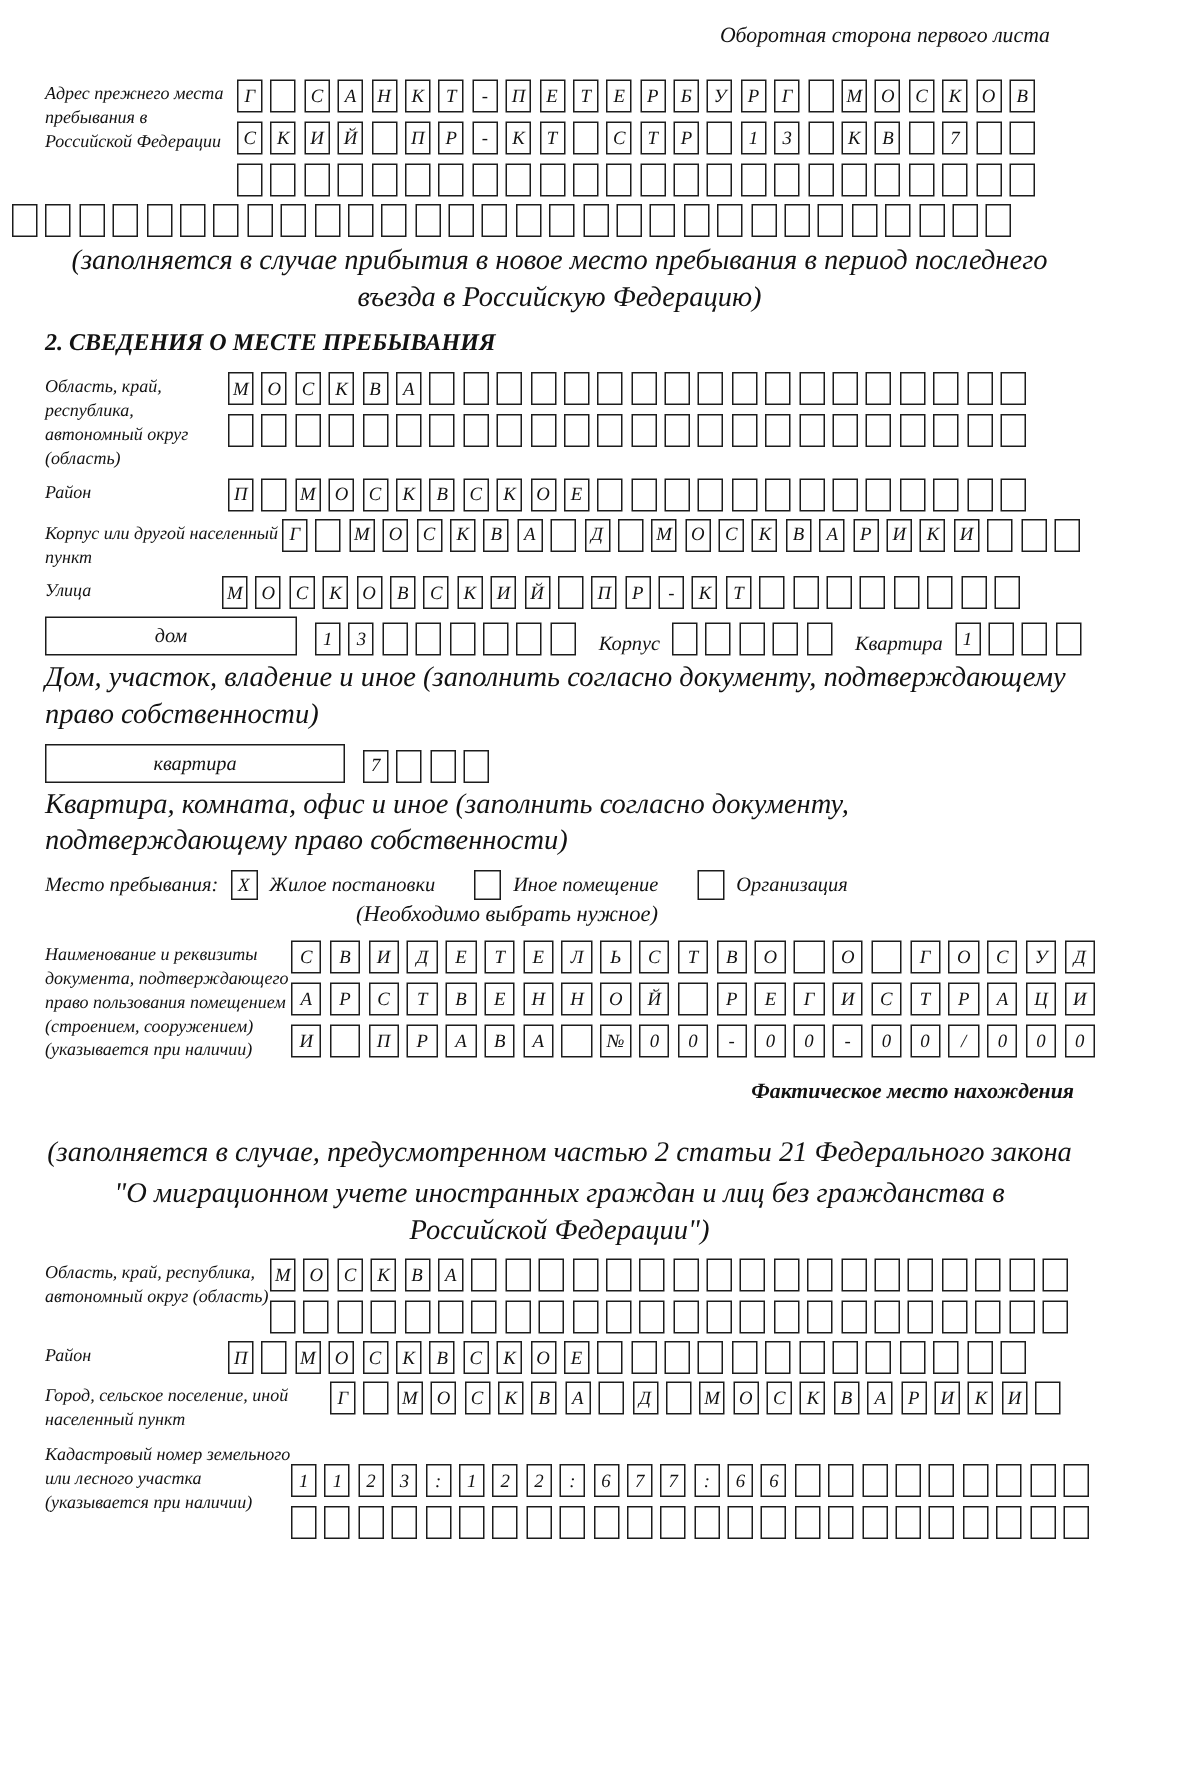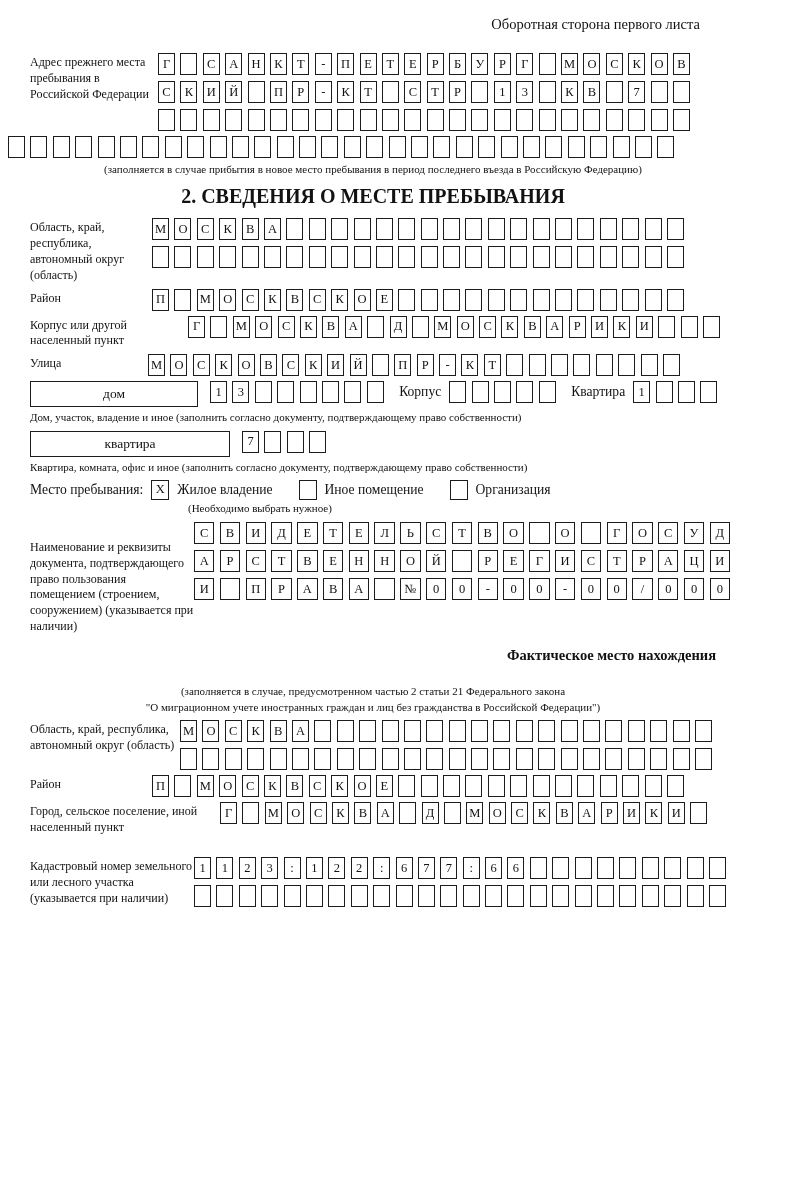--- a/index.html
+++ b/index.html
@@ -1,48 +1,48 @@
 <!DOCTYPE html>
 <html><head>
 <meta charset="utf-8">
 <style>
   html,body{margin:0;padding:0;background:#fff;}
   body{width:800px;height:1180px;overflow:hidden;color:#121212;
        font-family:"Liberation Serif","DejaVu Serif",serif;}
-  .page{box-sizing:border-box;width:760px;padding:0 44px 0 30px;position:relative;}
+  .page{box-sizing:border-box;width:760px;padding:0 44px 0 30px;position:relative;font-style:italic;}
   .header-note{text-align:right;font-size:14.5px;margin:16px 16px 20px 0;}
 
   .frow{display:flex;align-items:flex-start;margin-bottom:5px;}
   .flabel{font-size:12px;line-height:1.32;flex:none;padding-top:2px;}
   .w128{width:128px;} .w122{width:122px;} .w150{width:150px;} .w118{width:118px;}
-  .w158{width:158px;} .w164{width:164px;margin-top:16px;} .w190{width:190px;}
+  .w158{width:158px;} .w164{width:164px;} .w190{width:190px;}
   .cellrows{display:flex;flex-direction:column;gap:6px;}
   .cells{display:flex;flex-wrap:nowrap;}
   .cell{flex:none;width:15px;height:20px;border:1.6px solid #1c1c1c;margin-right:5.4px;
         display:flex;align-items:center;justify-content:center;
         font-size:12.5px;line-height:1;background:#fff;}
   .cells-wide .cell{width:18.4px;}
-  .caption{font-size:11px;line-height:1.3;margin-bottom:6px;}
+  .caption{font-size:19px;line-height:1.3;margin-bottom:6px;}
   .center{text-align:center;}
-  .sec-title{text-align:center;font-size:20px;font-weight:bold;margin:9px 0 10px 0;}
+  .sec-title{text-align:left;font-size:16px;font-weight:bold;margin:9px 0 10px 0;}
   .sub-title{text-align:right;font-size:14.5px;font-weight:bold;margin:12px 0 20px 0;}
 
-  .house-row{align-items:flex-start;margin-bottom:3px;}
+  .house-row{align-items:flex-end;margin-bottom:3px;}
   .house-box{box-sizing:border-box;width:168px;height:26px;border:1.7px solid #1c1c1c;
              display:flex;align-items:center;justify-content:center;font-size:13.5px;
              margin-right:12px;flex:none;}
   .apt-box{width:200px;}
   .inline-label{font-size:13.6px;margin:0 8px 0 10px;padding-top:3px;flex:none;}
 
   .stay-row{display:flex;align-items:center;margin:4px 0 2px 0;}
   .stay-label{font-size:13.6px;margin-right:8px;}
   .checkbox{flex:none;box-sizing:border-box;width:18px;height:20px;border:1.6px solid #1c1c1c;
             display:flex;align-items:center;justify-content:center;font-size:12.5px;margin-right:8px;}
   .opt-label{font-size:13.6px;margin-right:26px;}
-  .stay-note{font-size:11px;margin:2px 0 8px 158px;width:300px;}
+  .stay-note{font-size:15px;margin:2px 0 8px 158px;width:300px;text-align:center;}
 
   .stamp-wrap{width:368px;margin:6px 8px 0 auto;}
   .stamp-box{box-sizing:border-box;width:368px;height:174px;border:1.7px solid #1c1c1c;background:#fff;}
   .stamp-caption{margin-top:7px;font-size:13px;line-height:1.38;text-align:center;}
 </style>
 </head>
 <body>
 
 <div class="page">
 
@@ -352,21 +352,21 @@
         <span class="cell"></span>
         <span class="cell"></span>
         <span class="cell"></span>
       </div>
   </div>
   <div class="caption">Квартира, комната, офис и иное (заполнить согласно документу, подтверждающему право собственности)</div>
 
   <div class="stay-row">
     <span class="stay-label">Место пребывания:</span>
     <span class="checkbox">X</span>
-    <span class="opt-label">Жилое владение</span>
+    <span class="opt-label">Жилое постановки</span>
     <span class="checkbox"></span>
     <span class="opt-label">Иное помещение</span>
     <span class="checkbox"></span>
     <span class="opt-label">Организация</span>
   </div>
   <div class="stay-note">(Необходимо выбрать нужное)</div>
 
   <div class="frow">
     <div class="flabel w164">Наименование и реквизиты документа, подтверждающего право пользования помещением (строением, сооружением) (указывается при наличии)</div>
     <div class="cellrows">

